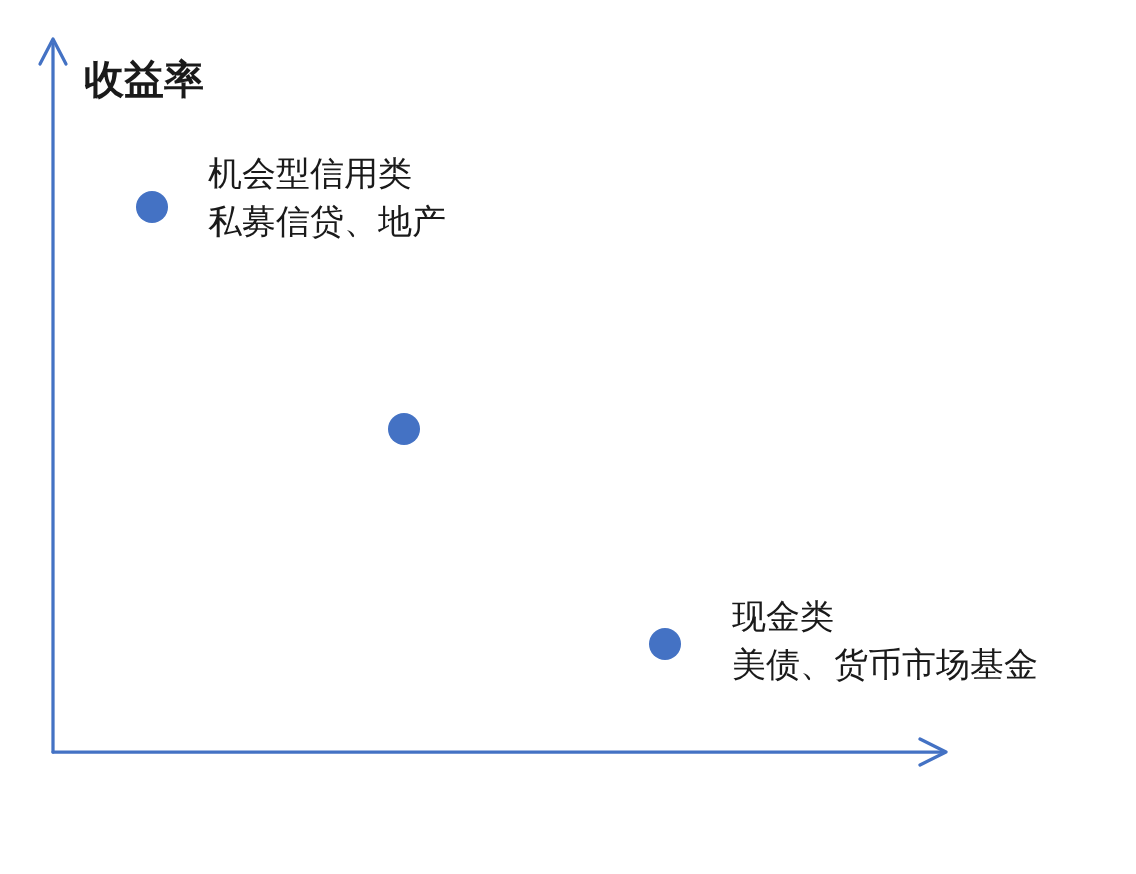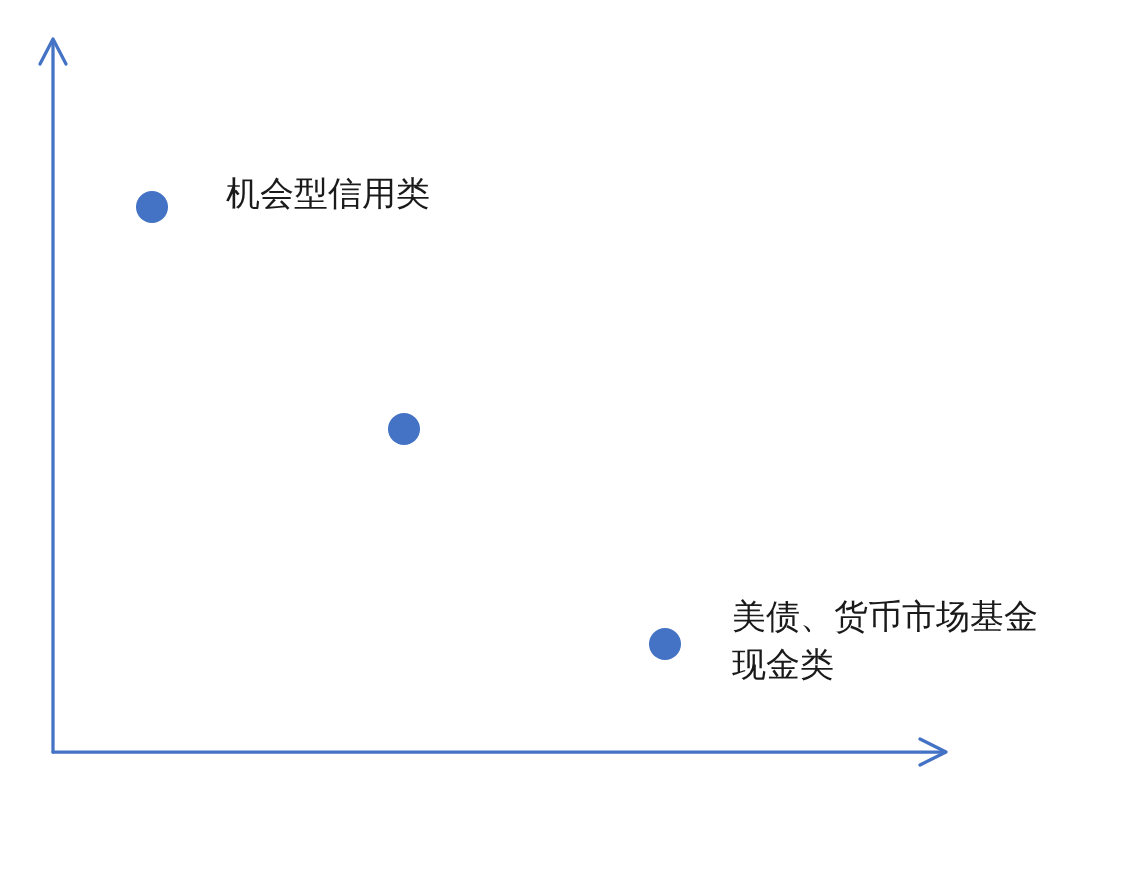--- a/index.html
+++ b/index.html
@@ -55,27 +55,29 @@
 
 <div class="stage">
 
   <svg class="axes" width="1136" height="874" aria-hidden="true">
     <line x1="53" y1="752" x2="53" y2="44"></line>
     <polyline points="40,64 53,39 66,64"></polyline>
     <line x1="53" y1="752" x2="942" y2="752"></line>
     <polyline points="920,739 946,752 920,765"></polyline>
   </svg>
 
+  <div class="axis-label y">收益率</div>
 
   <span class="dot" style="left: 152px; top: 207px;"></span>
-  <div class="pt-label" style="left: 226px; top: 150px; margin-top: 20px;">
+  <div class="pt-label" style="left: 208px; top: 150px;">
     <div>机会型信用类</div>
+    <div>私募信贷、地产</div>
   </div>
 
   <span class="dot" style="left: 404px; top: 429px;"></span>
 
   <span class="dot" style="left: 665px; top: 644px;"></span>
   <div class="pt-label" style="left: 732px; top: 593px;">
+    <div>现金类</div>
     <div>美债、货币市场基金</div>
-    <div>现金类</div>
   </div>
 
 </div>
 
 </body></html>

